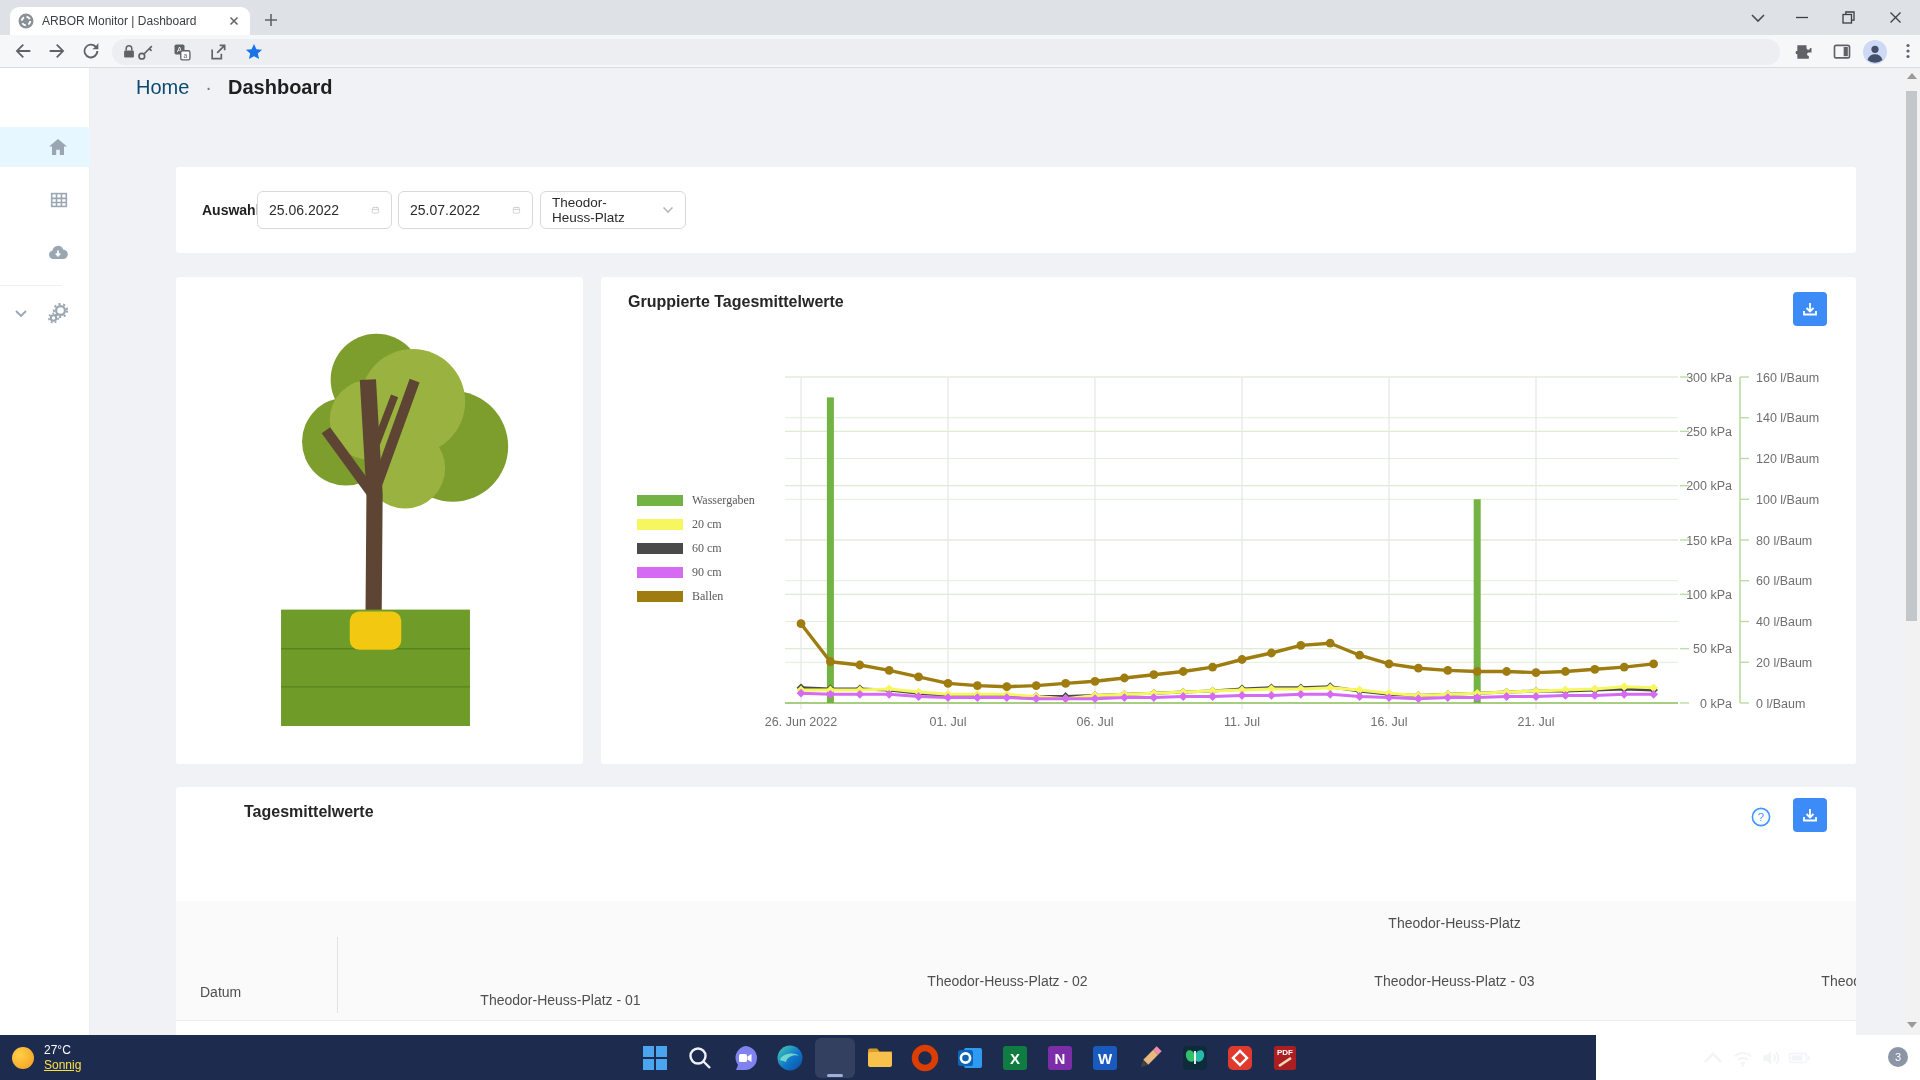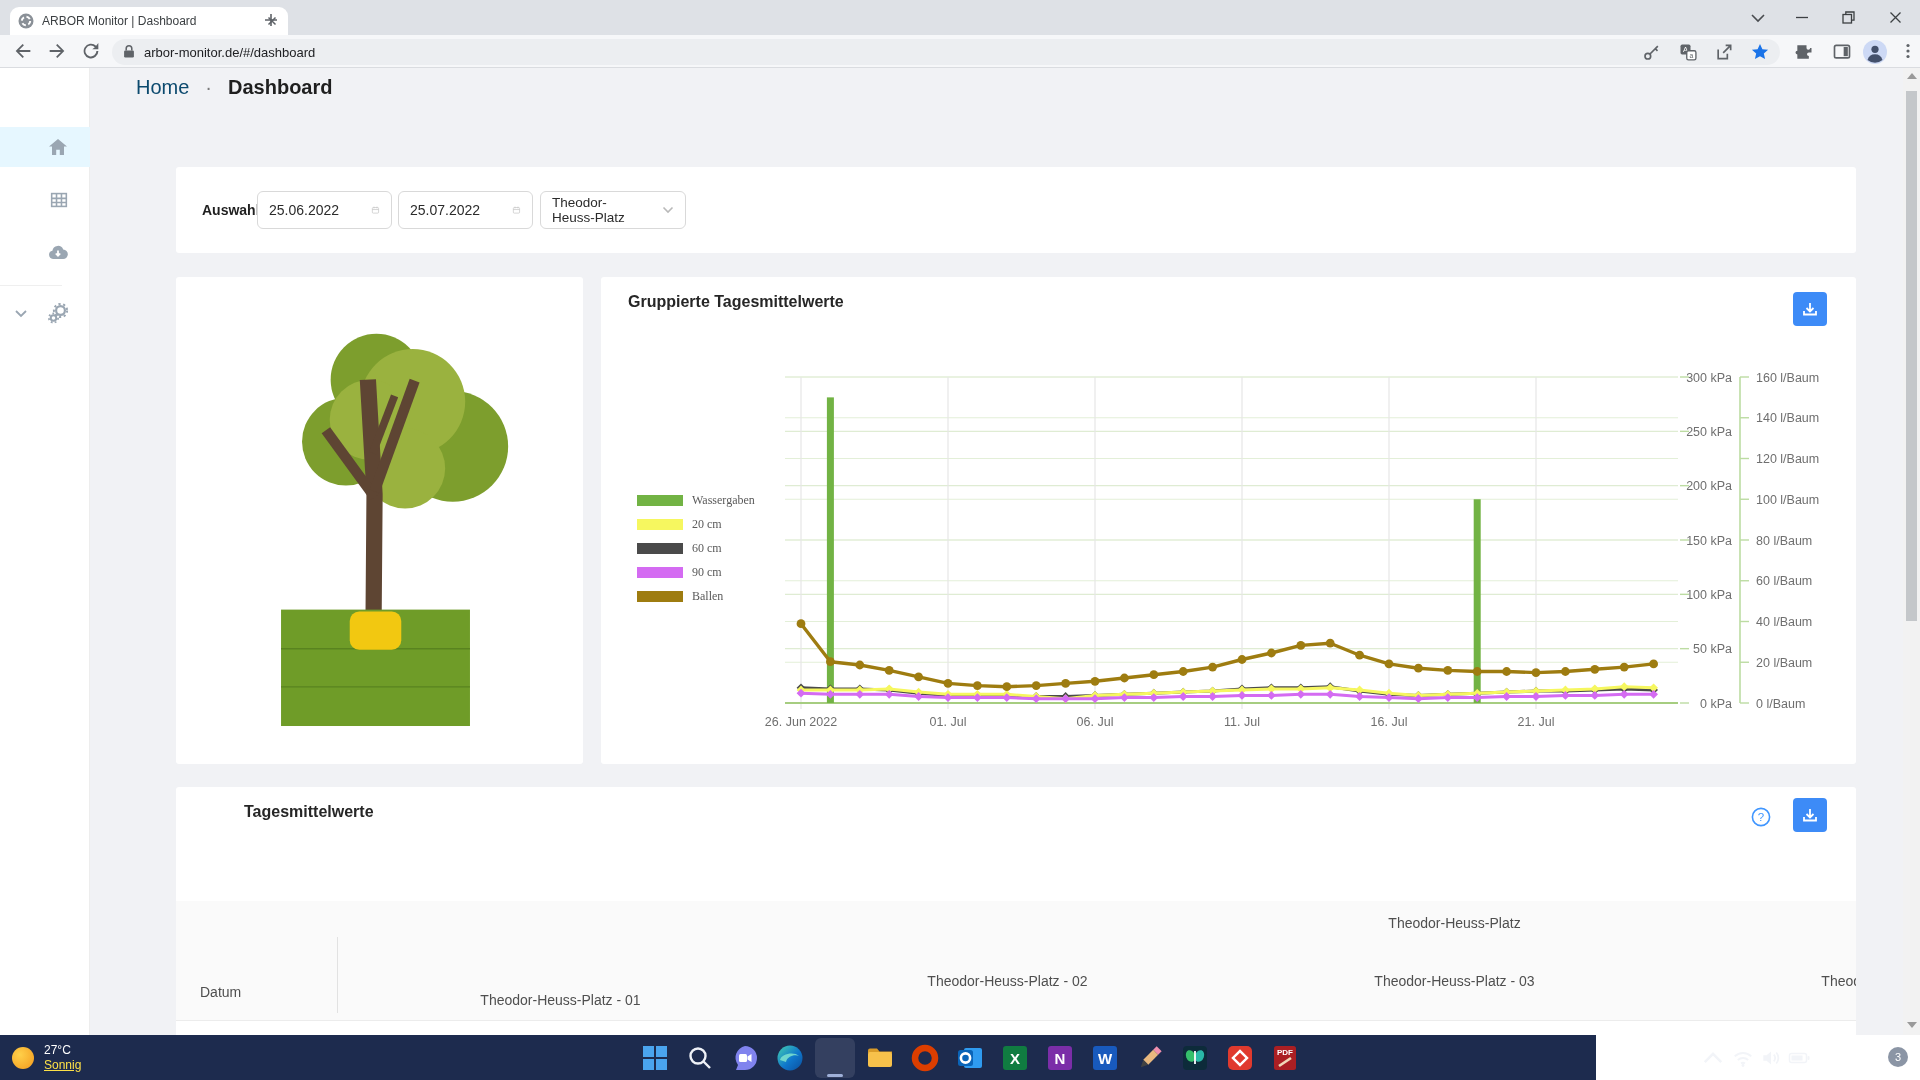--- a/index.html
+++ b/index.html
@@ -1,21 +1,21 @@
 <!DOCTYPE html>
 <html><head>
 <meta charset="utf-8">
 <style>
   html,body{margin:0;padding:0;background:#888;}
   .screen{position:relative;width:1920px;height:1080px;overflow:hidden;background:#fff;
     font-family:"Liberation Sans",sans-serif;-webkit-font-smoothing:antialiased;}
   .abs{position:absolute;}
   
   .tabbar{position:absolute;left:0;top:0;width:1920px;height:35px;background:#dee1e6;}
-  .tab{position:absolute;left:10px;top:7px;width:278px;height:28px;background:#fff;
+  .tab{position:absolute;left:10px;top:7px;width:240px;height:28px;background:#fff;
     border-radius:9px 9px 0 0;display:flex;align-items:center;padding:0 8px;box-sizing:border-box;}
   .tab-title{font-size:12px;color:#3c4043;flex:1;margin:0 8px;white-space:nowrap;overflow:hidden;text-overflow:ellipsis;}
   .toolbar{position:absolute;left:0;top:35px;width:1920px;height:33px;background:#f6f7f9;border-bottom:1px solid #dadce0;box-sizing:border-box;}
   .omnibox{position:absolute;left:112px;top:4px;width:1668px;height:26px;border-radius:13px;background:#eceef1;
     display:flex;align-items:center;box-sizing:border-box;padding:0 10px;}
   .url{font-size:13px;color:#202124;margin-left:8px;flex:1;}
   
   .page{position:absolute;left:0;top:68px;width:1920px;height:967px;background:#f1f2f5;overflow:hidden;}
   .sidebar{position:absolute;left:0;top:0;width:90px;height:967px;background:#fff;border-right:1px solid #ededed;box-sizing:border-box;}
   .side-item{position:absolute;left:0;width:90px;height:40px;display:flex;align-items:center;justify-content:flex-end;
@@ -100,21 +100,20 @@
       <path d="M4 11h12.2l-5.2-5.2 1.4-1.4L20 12l-7.6 7.6-1.4-1.4 5.2-5.2H4z" fill="#5f6368"></path>
     </svg>
     <svg class="abs" style="left:80px;top:5px;" width="22" height="22" viewBox="0 0 24 24">
       <path d="M17.6 6.4A8 8 0 1 0 20 12h-2.1a6 6 0 1 1-1.7-4.2L13.4 10H20V3.4z" fill="#5f6368"></path>
     </svg>
     <div class="omnibox">
       <svg width="14" height="16" viewBox="0 0 20 22">
         <rect x="3" y="9" width="14" height="10" rx="1.8" fill="#5f6368"></rect>
         <path d="M6 9V6a4 4 0 0 1 8 0v3" fill="none" stroke="#5f6368" stroke-width="2.2"></path>
       </svg>
-      <span class="url">arbor-monitor.de/#/dashboard</span>
       <svg width="20" height="20" viewBox="0 0 24 24" style="margin-right:16px;">
         <circle cx="7" cy="17" r="3.4" fill="none" stroke="#5f6368" stroke-width="2"></circle>
         <path d="M9.6 14.4L19 5M16 8l2.6 2.6" fill="none" stroke="#5f6368" stroke-width="2"></path>
       </svg>
       <svg width="20" height="20" viewBox="0 0 24 24" style="margin-right:16px;">
         <rect x="3" y="3" width="12" height="12" rx="2" fill="#5f6368"></rect>
         <text x="9" y="12.5" font-size="9" fill="#fff" text-anchor="middle" font-family="Liberation Sans,sans-serif">A</text>
         <rect x="10.5" y="10.5" width="11" height="11" rx="2" fill="#fff" stroke="#5f6368" stroke-width="1.6"></rect>
         <text x="16" y="19" font-size="8" fill="#5f6368" text-anchor="middle" font-family="Liberation Sans,sans-serif">a</text>
       </svg>

